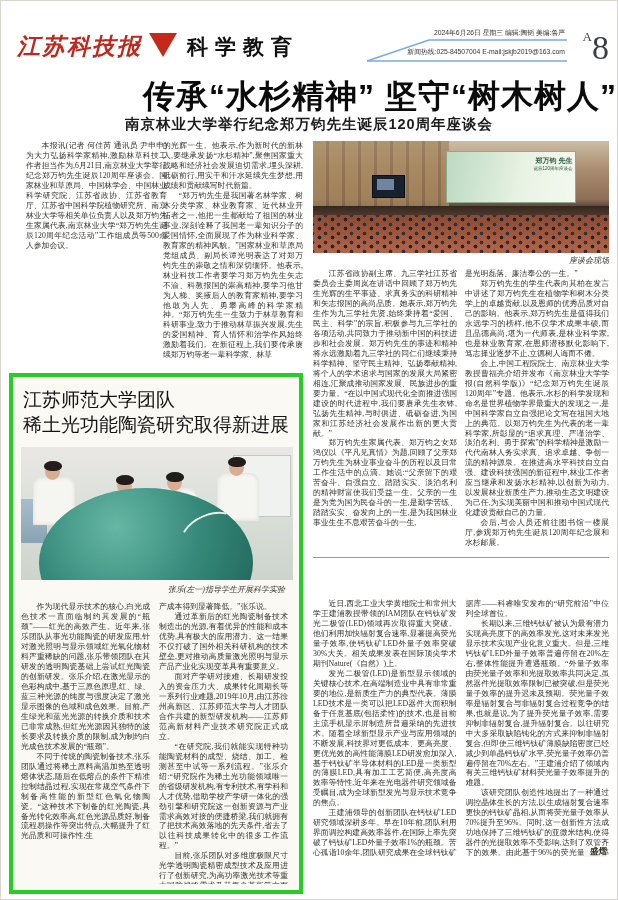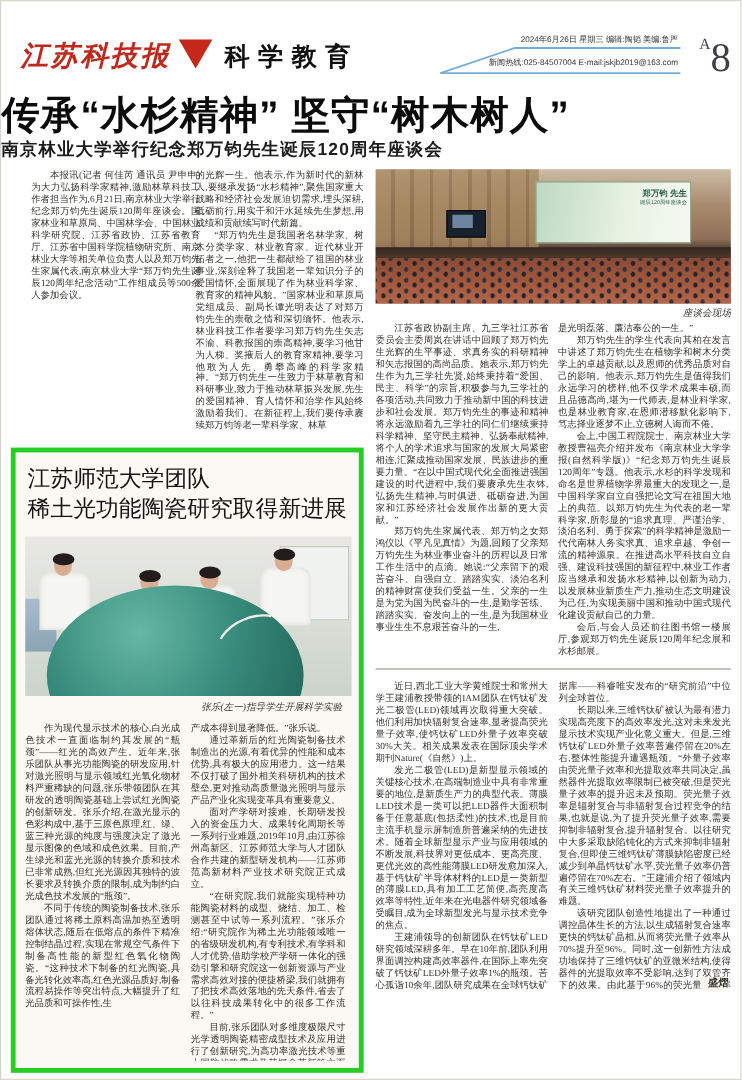--- a/index.html
+++ b/index.html
@@ -12,22 +12,22 @@
   .section-title { position:absolute; left:186px; top:32px; font-size:21px; font-weight:900; letter-spacing:7px; color:#111; font-family:"Liberation Sans", sans-serif; }
   .pub-line { position:absolute; font-size:6.8px; color:#333; white-space:nowrap; font-family:"Liberation Sans", sans-serif; }
   .pub-date { right:52px; top:27px; }
   .pub-contact { right:52px; top:46px; }
   .header-rules { position:absolute; right:48px; top:36px; }
   .page-no { position:absolute; right:8px; top:28px; color:#3d3f46; font-family:"Liberation Serif", serif; }
   .page-no .letter { font-size:13px; vertical-align:18px; }
   .page-no .num { font-size:34px; font-weight:normal; }
 
   
-  .headline { position:absolute; left:0; top:74px; width:100%; text-align:left; font-size:32px; font-weight:900; letter-spacing:1px; color:#0b0b0b; font-family:"Liberation Sans", sans-serif; }
-  .subhead { position:absolute; left:0; top:114px; width:100%; text-align:left; font-size:14.5px; font-weight:600; color:#1c1c1c; letter-spacing:1px; font-family:"Liberation Sans", sans-serif; }
+  .headline { position:absolute; left:0; top:74px; width:100%; text-align:right; font-size:32px; font-weight:900; letter-spacing:1px; color:#0b0b0b; font-family:"Liberation Sans", sans-serif; }
+  .subhead { position:absolute; left:0; top:114px; width:100%; text-align:center; font-size:14.5px; font-weight:600; color:#1c1c1c; letter-spacing:1px; font-family:"Liberation Sans", sans-serif; }
 
   
   .news-col { position:absolute; text-align:justify; font-size:7.8px; line-height:1.28; color:#33312c; overflow:hidden; }
   .news-col p { text-indent:2em; margin:0; }
   .news-col p.noindent { text-indent:0; }
   .c1 { left:25px;  top:140px; width:141px; height:230px; }
   .c2 { left:162px; top:140px; width:140px; height:230px; }
   .c3 { left:312px; top:268px; width:144px; height:284px; }
   .c4 { left:464px; top:268px; width:144px; height:284px; }
 
@@ -59,21 +59,21 @@
   .divider { position:absolute; left:312px; top:556px; width:296px; border-top:1px solid #9b978e; }
 
   
   .article2 { position:absolute; left:312px; top:566px; width:296px; height:328px; }
   .art-title { font-family:"Liberation Sans", sans-serif; font-weight:400; color:#141414; line-height:1.32; }
   .article2 .art-title { font-size:21px; margin-bottom:9px; }
   .body-cols { display:flex; gap:9px; }
   .body-col { text-align:justify; font-size:7.8px; line-height:1.28; color:#33312c; overflow:hidden; position:relative; }
   .body-col p { text-indent:2em; }
   .body-col p.noindent { text-indent:0; }
-  .article2 .body-col { width:144px; height:258px; }
+  .article2 .body-col { width:144px; height:258px;margin-top:32px; }
   .byline { position:absolute; right:2px; bottom:0; font-weight:bold; font-size:8.5px; background:#f7f5f0; padding-left:6px; }
 
   
   .green-box { position:absolute; left:8px; top:372px; width:294px; height:521px; border:4px solid #25cd25; background:#fbf9f4; padding:8px 8px 6px 8px; }
   .green-box .art-title { font-size:19px; margin:2px 0 10px 2px; }
   .lab-photo { position:relative; width:272px; height:133px; margin:0 auto; overflow:hidden;
     background:linear-gradient(180deg,#e9e8e4 0%, #dadfd8 48%, #ccd4cc 100%); }
   .whiteboard { position:absolute; right:2px; top:8px; width:58px; height:62px; background:#f0f2f0; border:1px solid #c5c8c2; }
   .blue-equip { position:absolute; left:0; top:52px; width:26px; height:44px; background:linear-gradient(180deg,#a8bdcb,#8aa4b5); }
   .person { position:absolute; }

